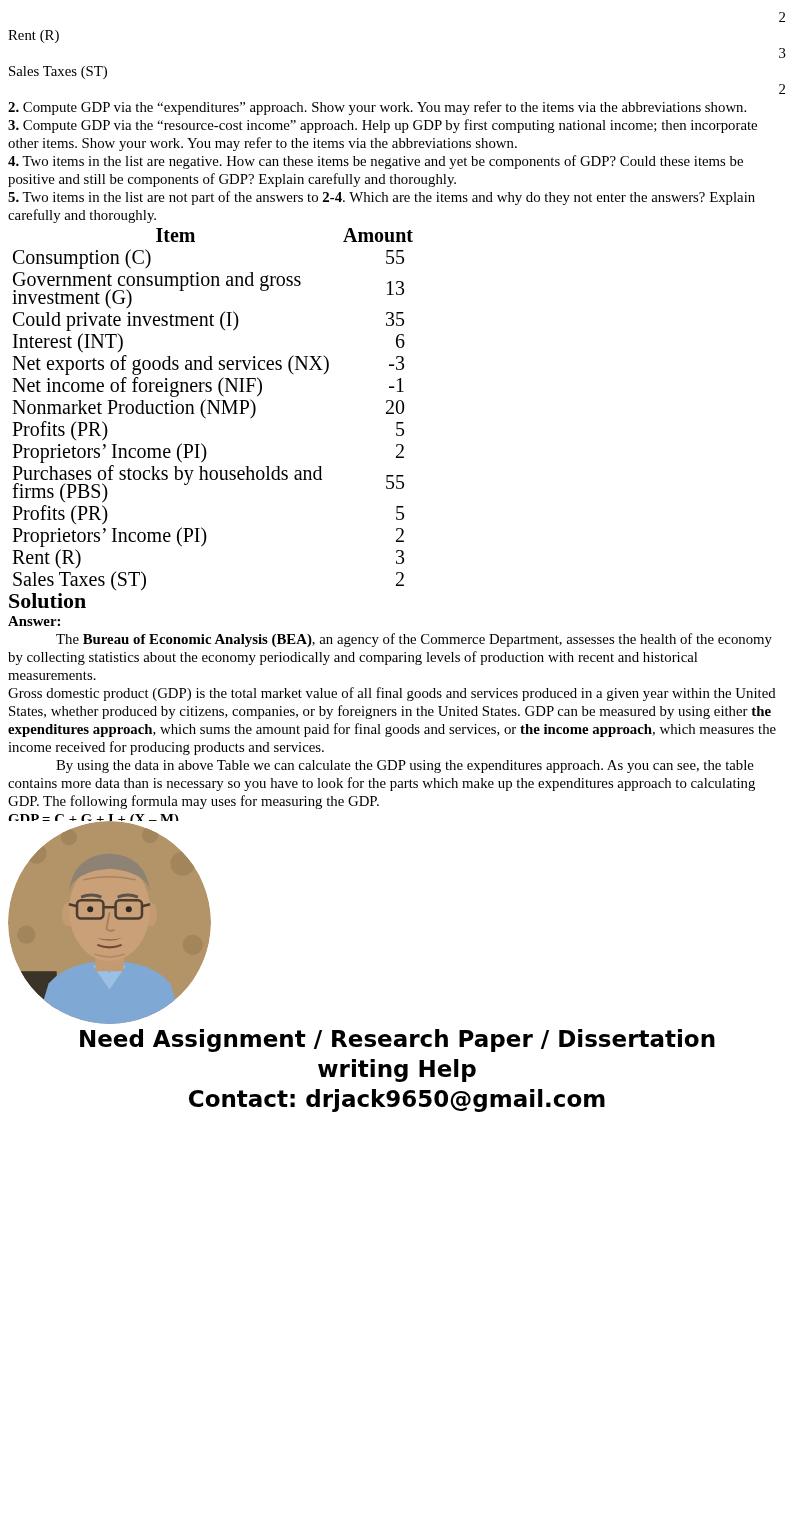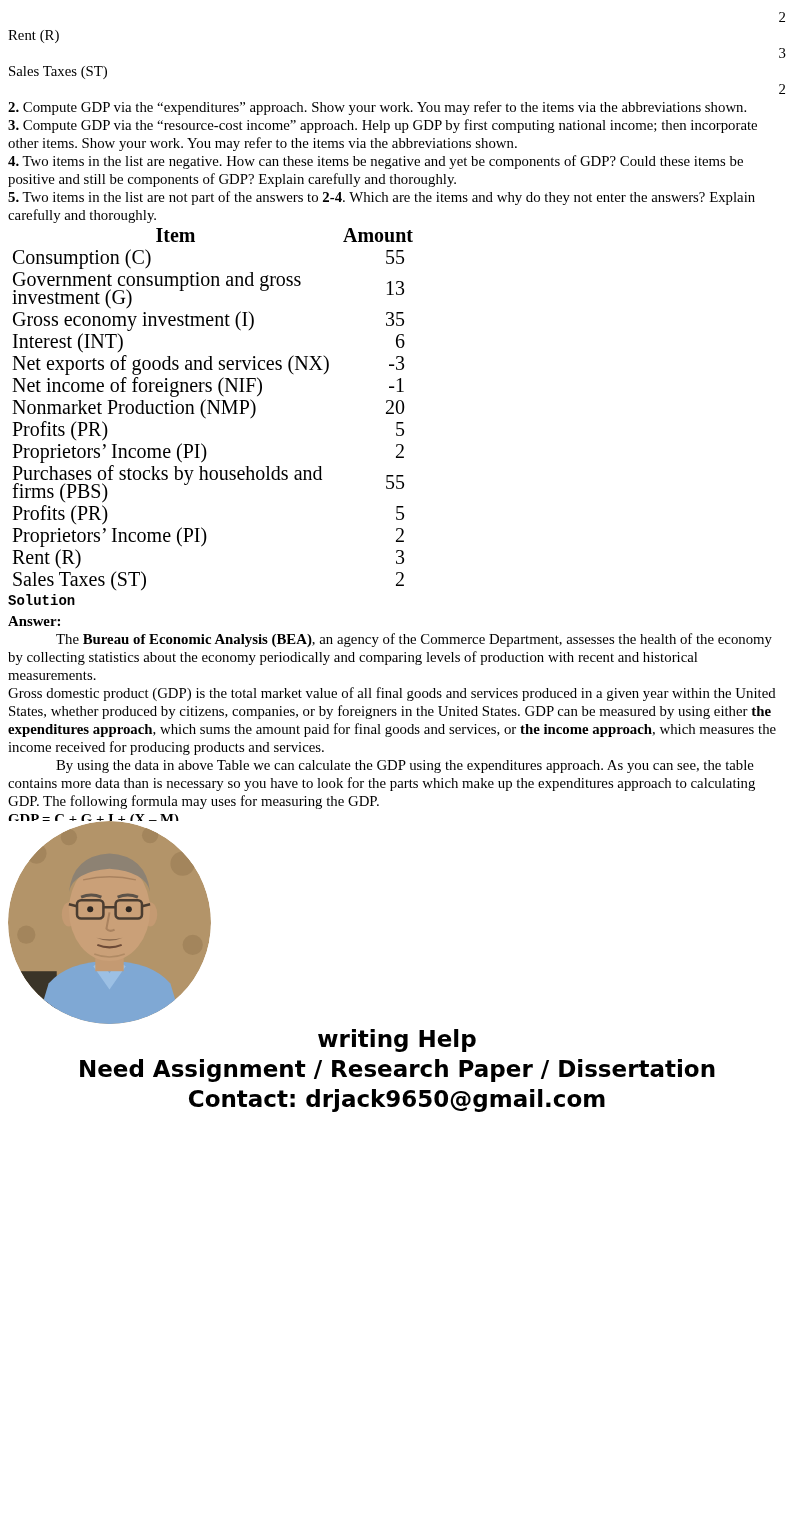--- a/index.html
+++ b/index.html
@@ -13,21 +13,21 @@
   .frag-line{margin-bottom:15px;}
   .frag-line.right{text-align:right;}
   .question{margin-bottom:15px;}
   .items-table{border-collapse:collapse;margin-top:10px;width:397px;table-layout:fixed;}
   .items-table th,.items-table td{font-size:20px;line-height:18px;padding:2px 0;vertical-align:middle;}
   .items-table th{font-weight:bold;}
   th.item-h{text-align:center;width:335px;}
   th.amount-h{text-align:right;width:62px;padding-right:4px;}
   td.cell-item{text-align:left;padding-left:4px;}
   td.cell-amount{text-align:right;padding-right:4px;}
-  .solution-heading{margin-top:20px;font-size:14px;font-weight:bold;line-height:22px;font-family:Liberation Mono, monospace;}
+  .solution-heading{margin-top:20px;font-size:22px;font-weight:bold;line-height:22px;}
   .answer-label{margin-top:14px;font-weight:bold;}
   .para{margin-top:14px;}
   .indent{text-indent:48px;}
   .sub-heading{margin-top:14px;font-weight:bold;}
   .formula-clip{margin-top:14px;height:11px;overflow:hidden;}
   .formula{font-weight:bold;padding-left:97px;line-height:18px;}
   .portrait{width:203px;height:203px;margin:24px auto 0 auto;border-radius:50%;overflow:hidden;}
   .portrait svg{display:block;}
   .footer{
     margin-top:48px;text-align:center;
@@ -67,21 +67,21 @@
     <tbody id="table-body">
         <tr>
           <td class="cell-item">Consumption (C)</td>
           <td class="cell-amount">55</td>
         </tr>
         <tr>
           <td class="cell-item">Government consumption and gross investment (G)</td>
           <td class="cell-amount">13</td>
         </tr>
         <tr>
-          <td class="cell-item">Gross economy investment (I)</td>
+          <td class="cell-item">Could private investment (I)</td>
           <td class="cell-amount">35</td>
         </tr>
         <tr>
           <td class="cell-item">Interest (INT)</td>
           <td class="cell-amount">6</td>
         </tr>
         <tr>
           <td class="cell-item">Net exports of goods and services (NX)</td>
           <td class="cell-amount">-3</td>
         </tr>
@@ -178,18 +178,18 @@
         <circle cx="119" cy="87" r="3" fill="#2e2620"></circle>
         <path d="M100 90 L97 106 Q100 110 105 107" stroke="#a9825f" stroke-width="2" fill="none"></path>
         <path d="M87 115 Q100 121 113 115 Q100 118 87 115" fill="#8c6a4e"></path>
         <path d="M88 122 Q100 127 112 122" stroke="#6d4a36" stroke-width="2" fill="none"></path>
         <path d="M85 131 Q100 137 115 131" stroke="#b08a64" stroke-width="1.5" fill="none"></path>
       </g>
     </svg>
   </div>
 
   <div class="footer" id="footer-lines">
+      <div>Need Assignment / Research Paper / Dissertation</div>
       <div>writing Help</div>
-      <div>Need Assignment / Research Paper / Dissertation</div>
       <div>Contact: drjack9650@gmail.com</div>
     </div>
 
 </div>
 
 </body></html>

